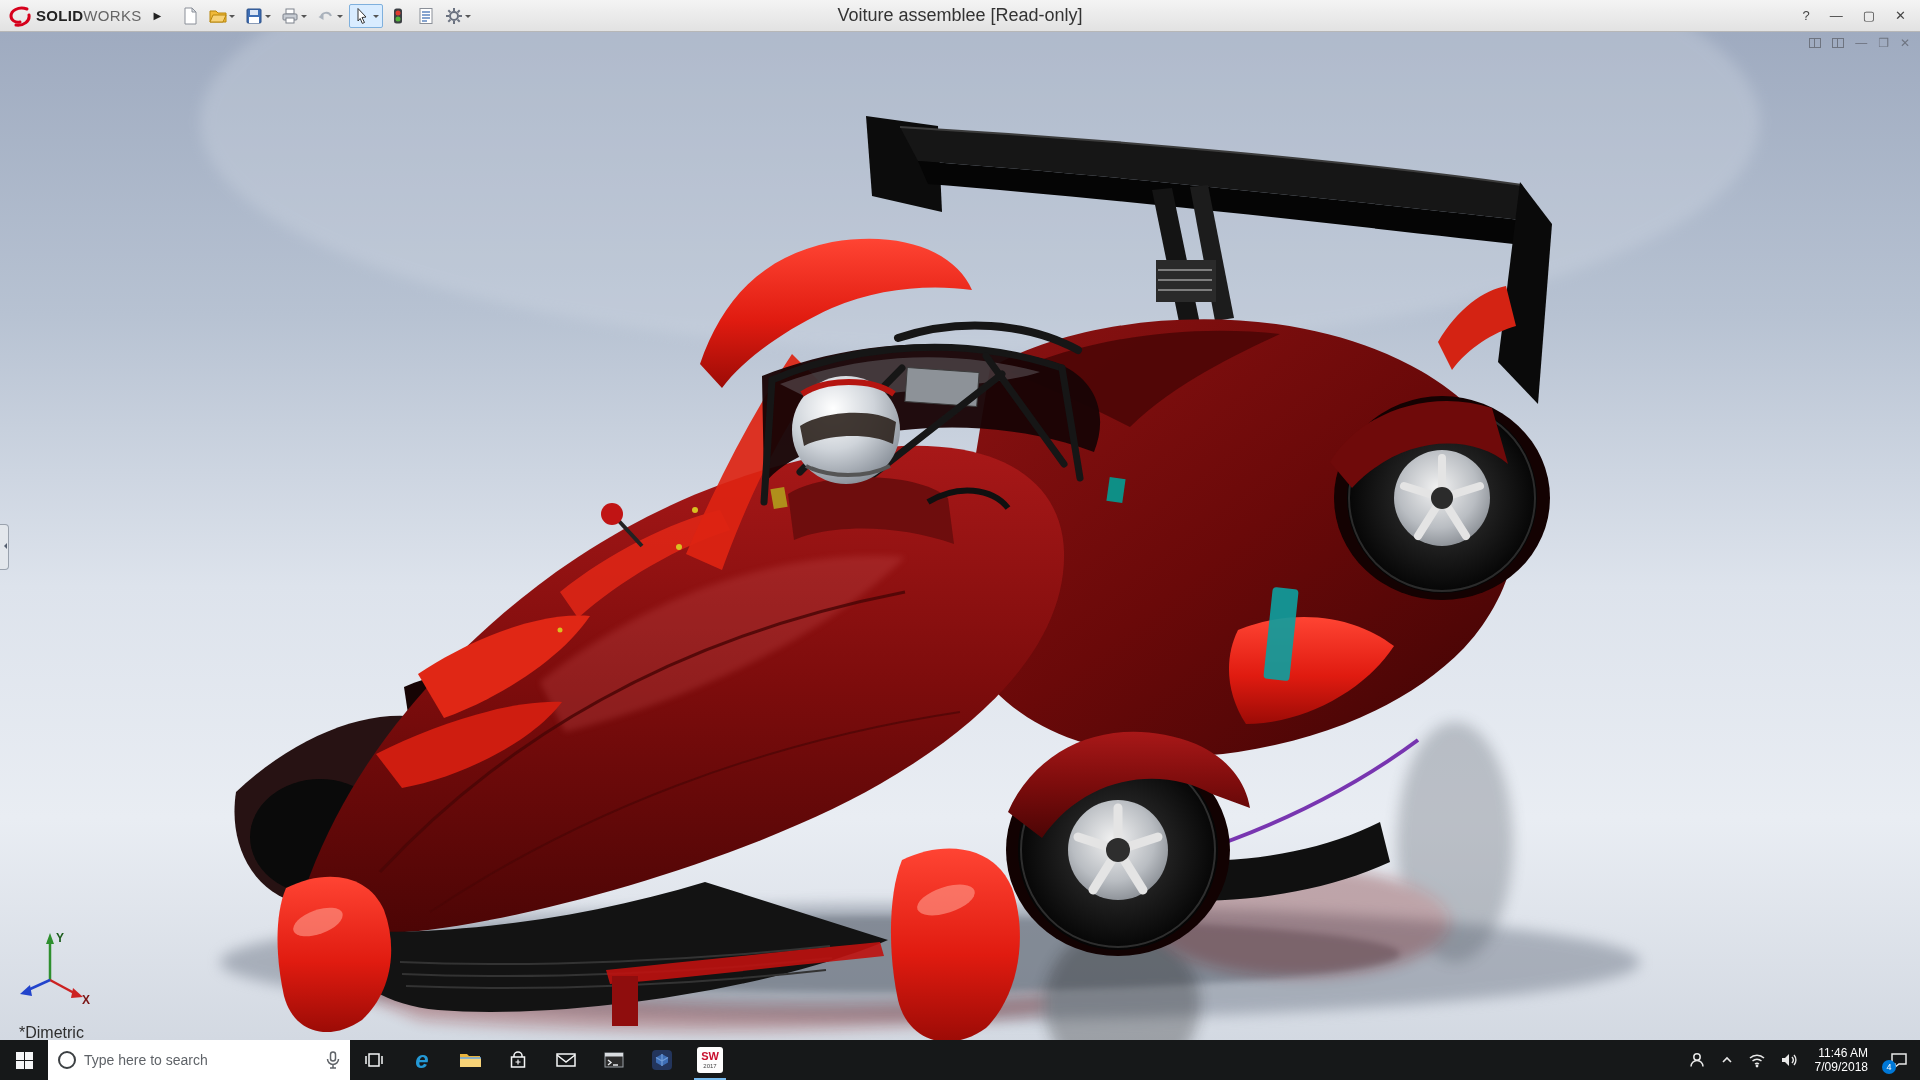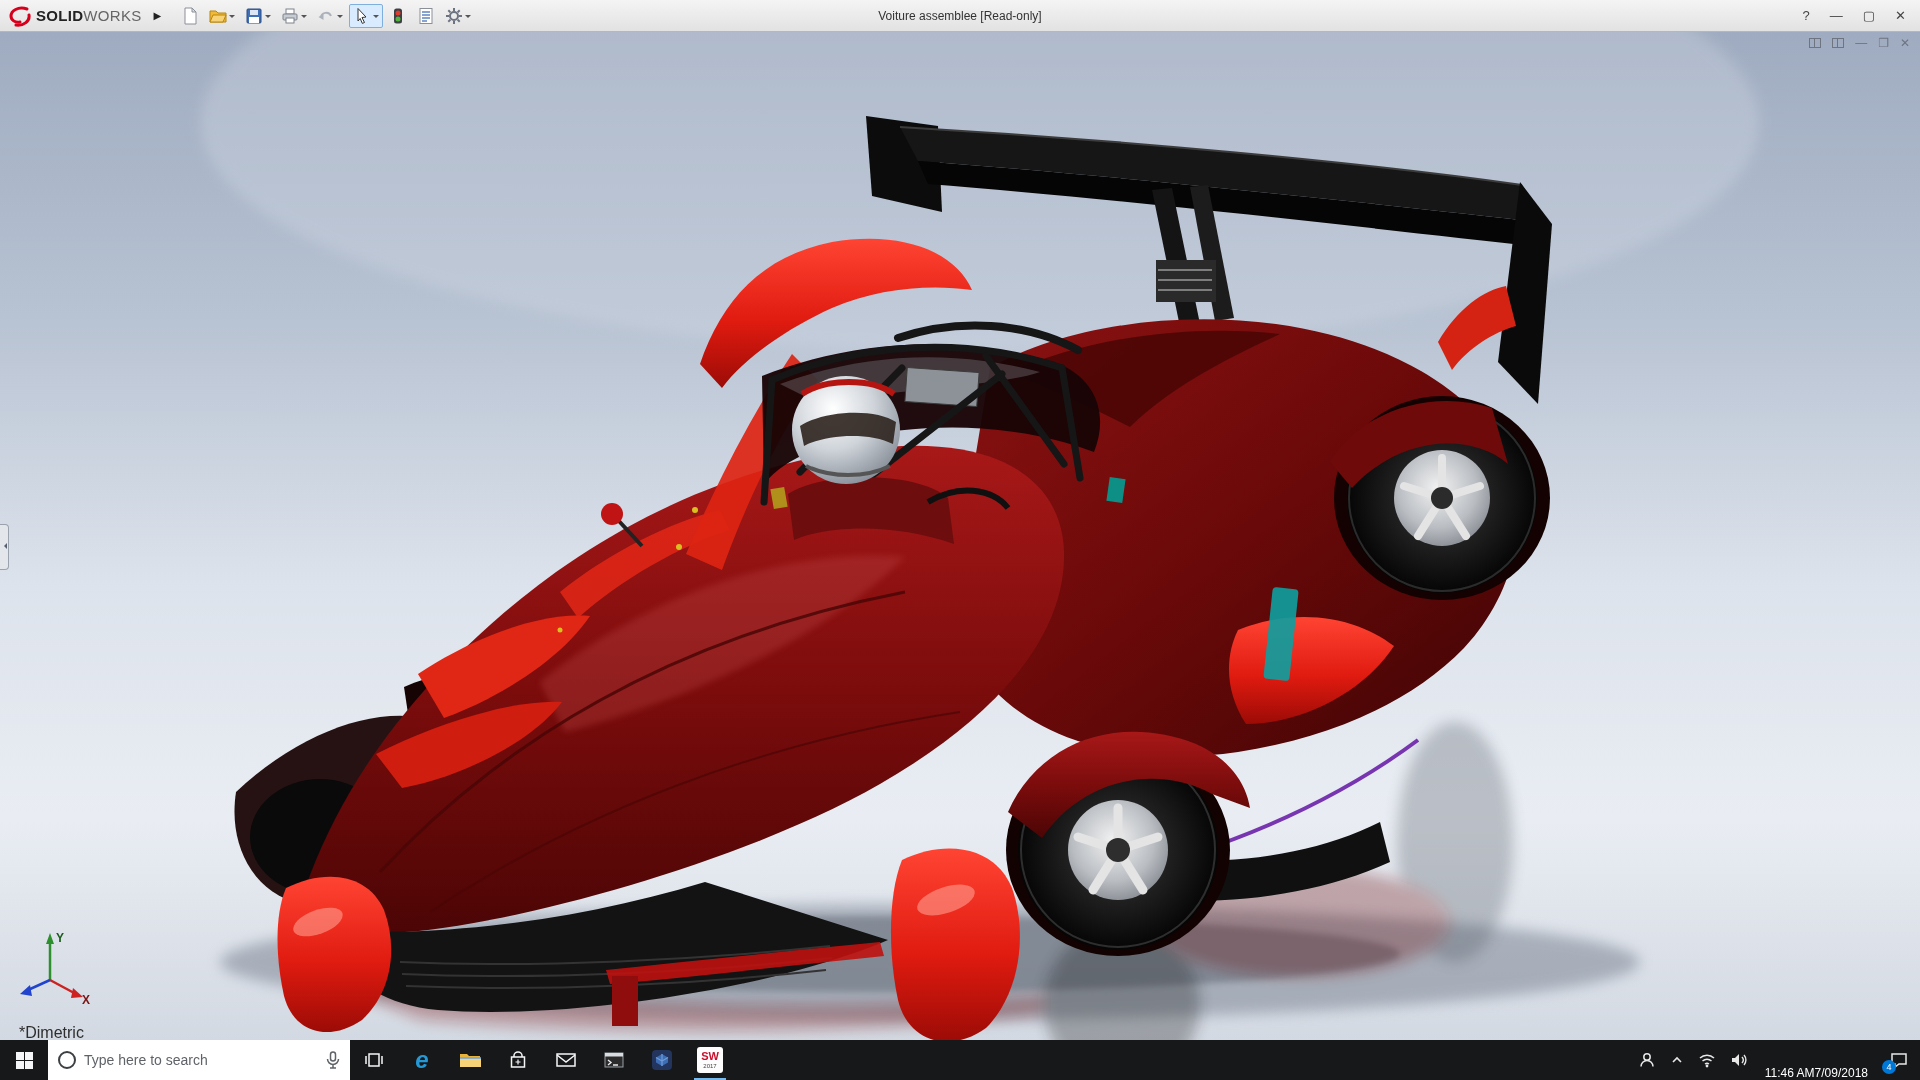--- a/index.html
+++ b/index.html
@@ -14,21 +14,21 @@
   .brand-solid { font-weight: 700; font-size: 15px; color: #222; letter-spacing: .3px; }
   .brand-works { font-weight: 400; font-size: 15px; color: #666; letter-spacing: .3px; }
   .flyout-btn { font-size: 10px; color: #222; padding: 4px 6px; cursor: pointer; }
   .toolbar { display: flex; align-items: center; gap: 2px; margin-left: 10px; }
   .tool { display: flex; align-items: center; justify-content: center;
     height: 24px; padding: 0 3px; border: 1px solid transparent; border-radius: 2px; cursor: pointer; }
   .tool.active { background: #d9ecff; border-color: #7fb0dd; }
   .caret { width: 0; height: 0; border: 3px solid transparent; border-top-color: #555;
     margin-left: 2px; margin-top: 4px; }
   .doc-title { position: absolute; left: 50%; transform: translateX(-50%);
-    font-size: 12px; color: #333; white-space: nowrap; }
+    font-size: 18px; color: #333; white-space: nowrap; }
   .win-controls { margin-left: auto; display: flex; align-items: center; gap: 20px;
     padding-right: 6px; font-size: 13px; color: #444; }
   .win-controls span { cursor: pointer; }
 
   
   .viewport { position: relative; height: 1008px; overflow: hidden; }
   .scene { position: absolute; inset: 0; display: block; }
   .doc-controls { position: absolute; top: 5px; right: 10px; display: flex;
     align-items: center; gap: 11px; color: #6e7480; font-size: 12px; }
   .doc-controls .pane { width: 12px; height: 10px; border: 1px solid #6e7480; position: relative; }
@@ -56,21 +56,21 @@
   .search-box input::placeholder { color: #5f6368; }
   .edge-glyph { font-size: 24px; font-weight: 700; color: #2499d6; font-style: italic; }
   .sw-tile { width: 26px; height: 26px; background: #fdfdfd; border-radius: 3px;
     display: flex; flex-direction: column; align-items: center; justify-content: center; line-height: 1; text-align: right; }
   .sw-top { color: #c8102e; font-weight: 700; font-size: 11px; }
   .sw-bottom { color: #444; font-size: 6px; margin-top: 1px; }
   .running-bar { position: absolute; bottom: 0; left: 8px; right: 8px; height: 2px; background: #76b9ed; }
   .tray { margin-left: auto; display: flex; align-items: stretch; }
   .tray-btn { display: flex; align-items: center; justify-content: center;
     padding: 0 7px; cursor: pointer; color: #e8e8e8; }
-  .clock { display: flex; flex-direction: row; align-items: flex-end;
+  .clock { display: flex; flex-direction: column; align-items: flex-end;
     justify-content: center; color: #fff; font-size: 12px; line-height: 14px;
     padding: 0 10px; cursor: default; }
   .action-center { position: relative; padding: 0 12px; }
   .badge { position: absolute; left: 4px; bottom: 6px; min-width: 14px; height: 14px;
     background: #0078d7; color: #fff; border-radius: 50%; font-size: 9px;
     display: flex; align-items: center; justify-content: center; padding: 0 2px; }
 </style>
 </head>
 <body>
 

